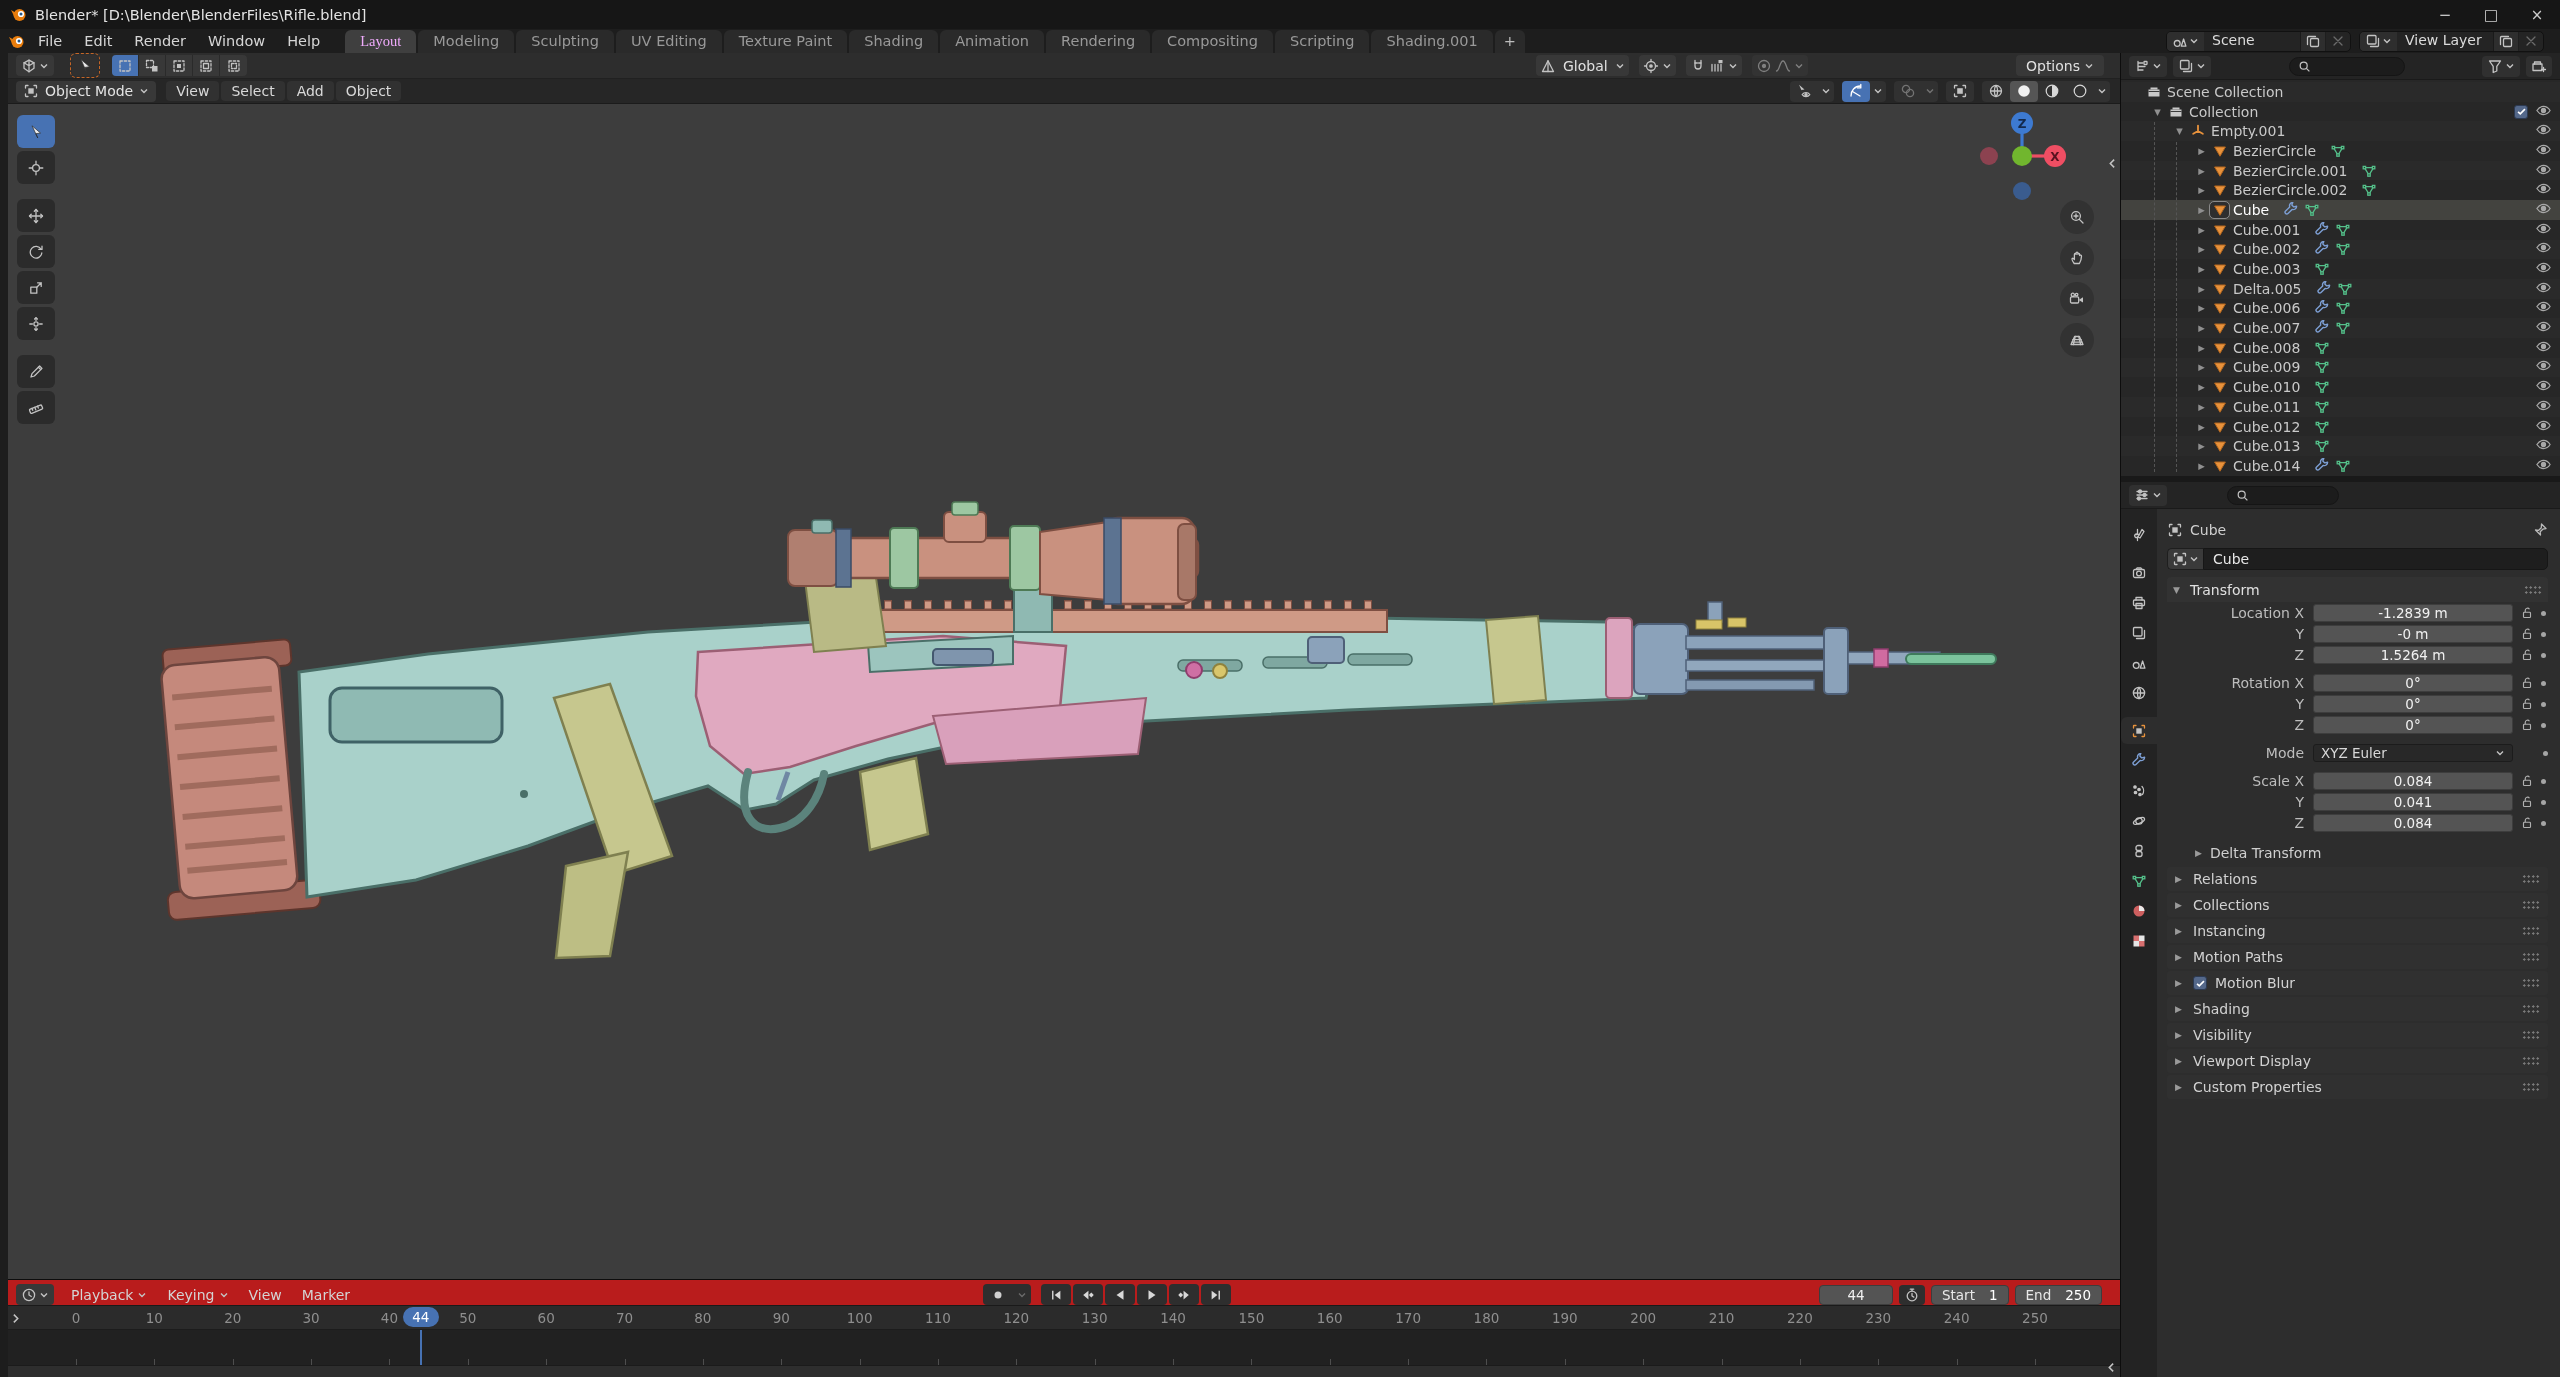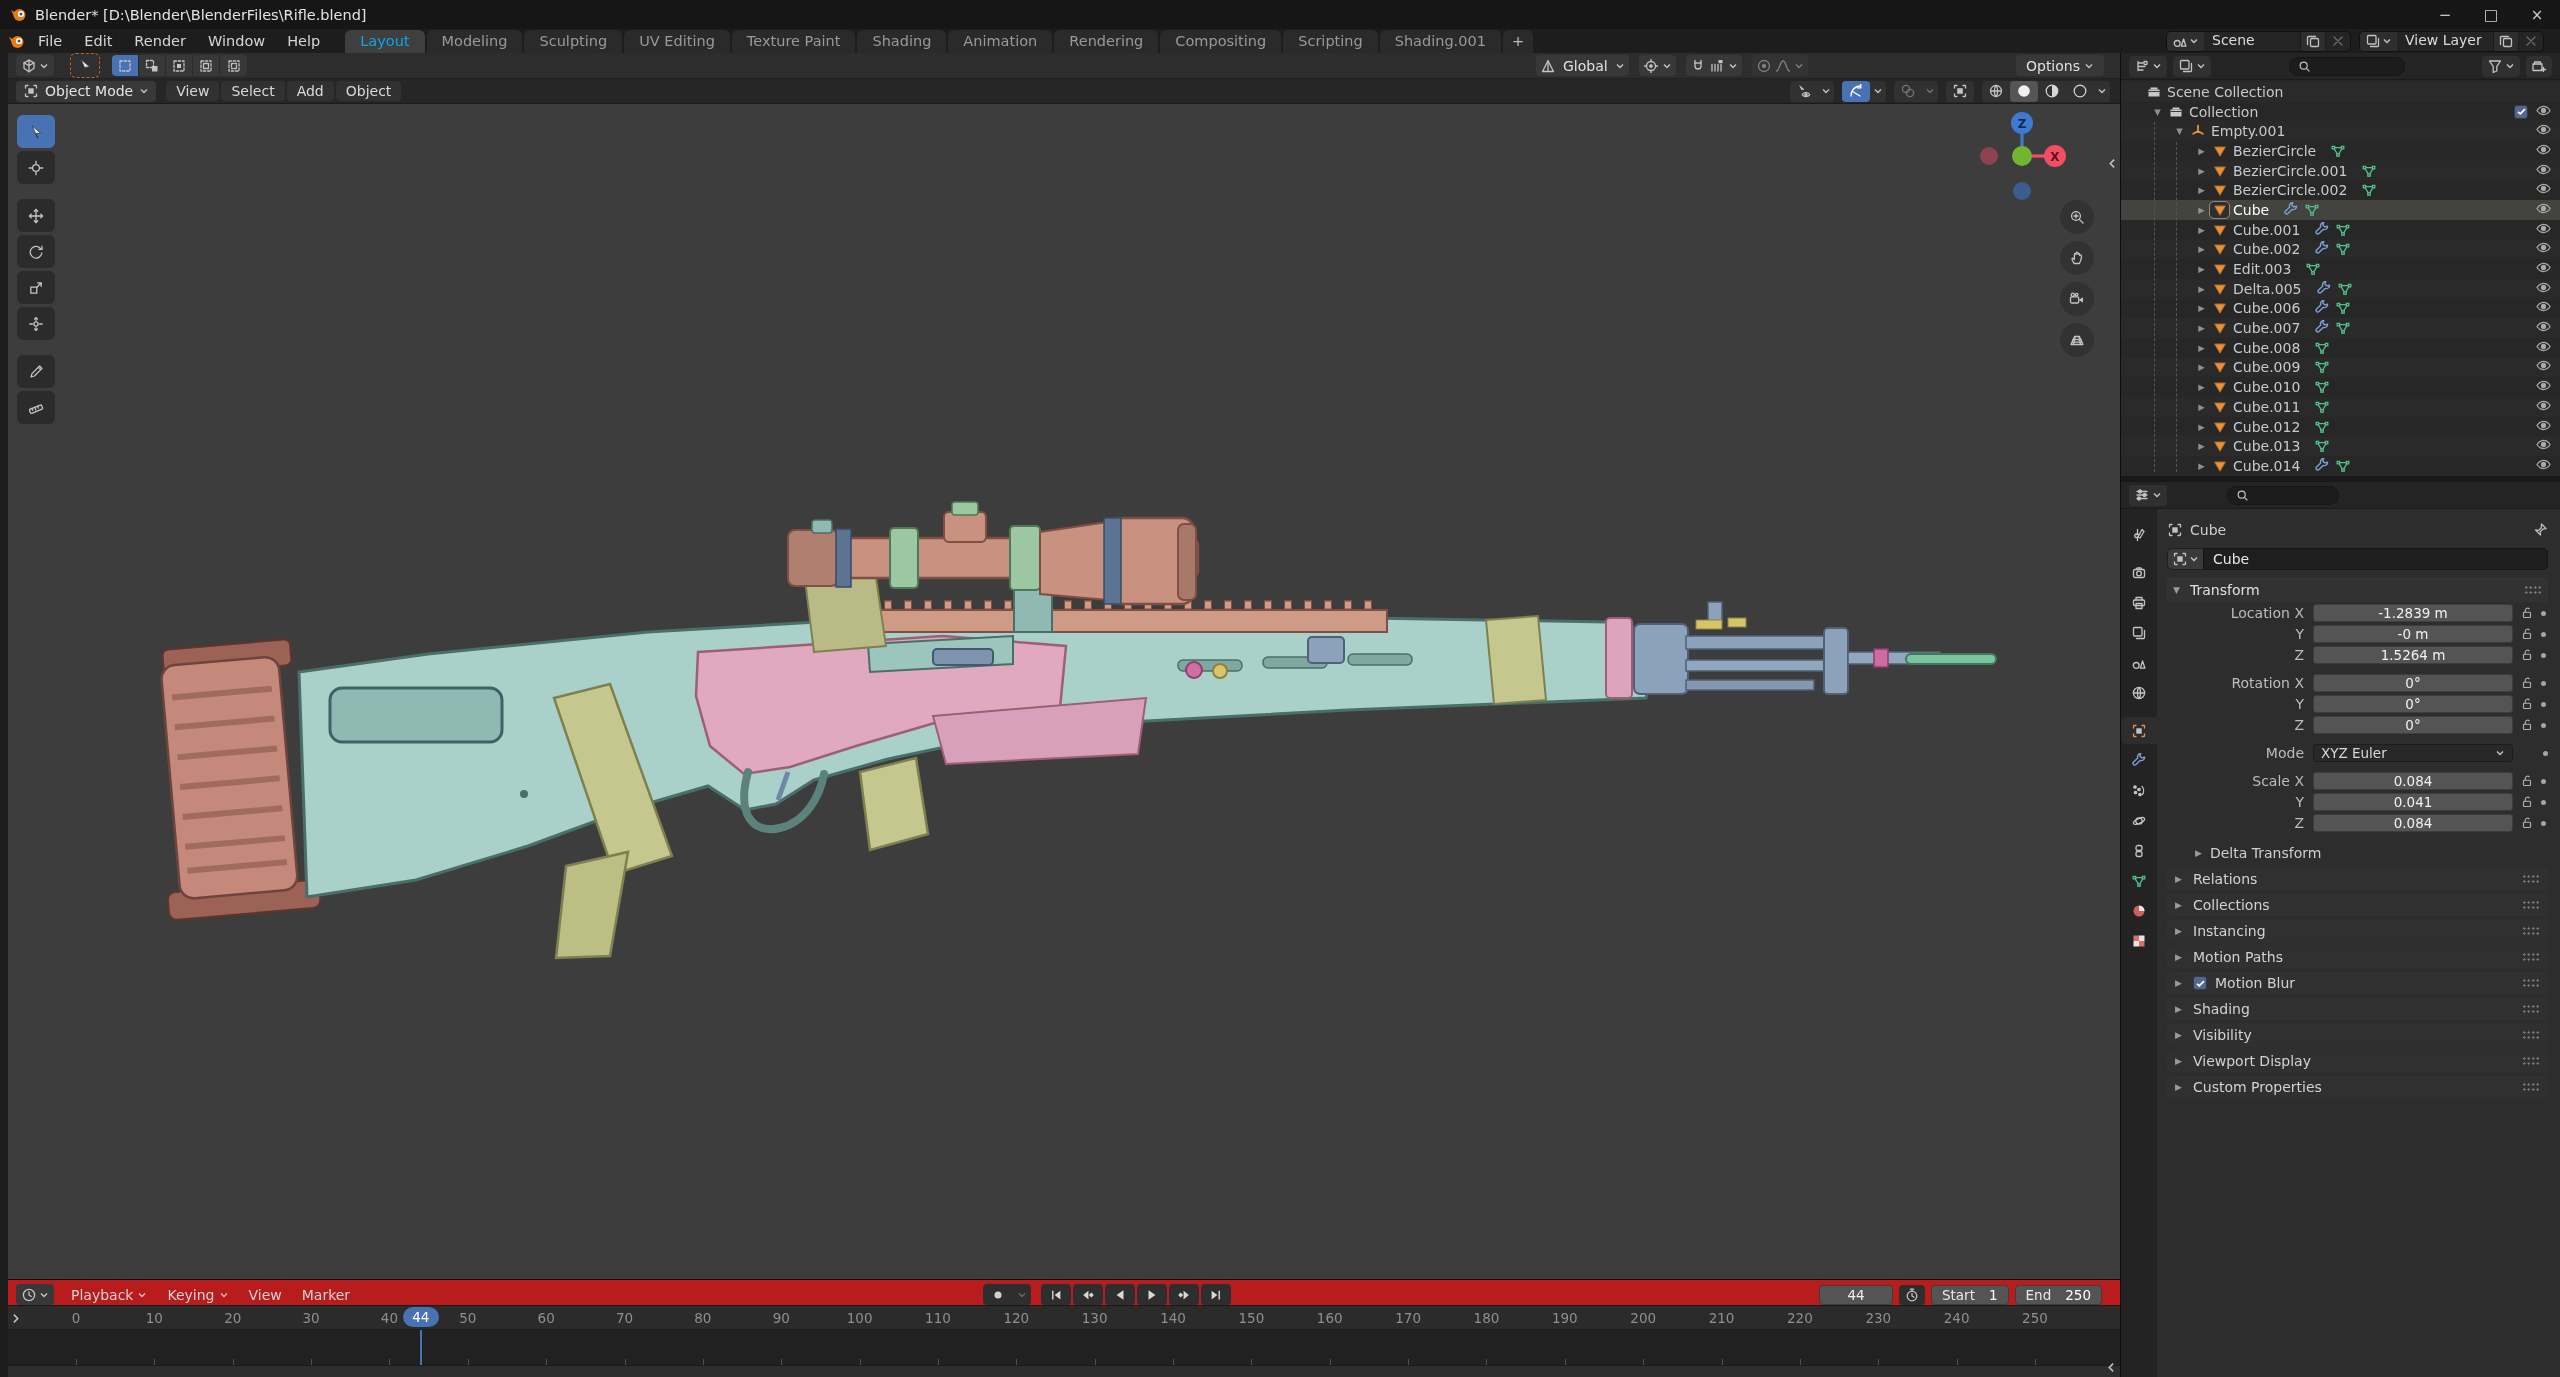--- a/index.html
+++ b/index.html
@@ -15,21 +15,21 @@
   .titlebar .t-title { color:#e3e3e3; font-size:14.5px; margin-left:8px; }
   .win-controls { margin-left:auto; display:flex; height:100%; }
   .win-btn { width:46px; height:100%; display:flex; align-items:center; justify-content:center; color:#cdcdcd; font-size:15px; }
 
   
   .topbar { height:24px; background:#1d1d1d; display:flex; align-items:flex-end; padding-left:8px; flex:0 0 auto; }
   .menubar { display:flex; align-items:center; height:100%; gap:2px; }
   .menu-item { padding:2px 11px; color:#d6d6d6; font-size:14.5px; border-radius:4px; }
   .tabs { display:flex; align-items:flex-end; margin-left:14px; gap:2px; height:100%; }
   .ws-tab { background:#2a2a2a; color:#999; font-size:14.5px; padding:3px 15px 4px; border-radius:6px 6px 0 0; height:23px; white-space:nowrap; }
-  .ws-tab.active { background:#3f3f3f; color:#0ea5e9; }
+  .ws-tab.active { background:#3f3f3f; color:#f0abfc;font-family:Liberation Serif, serif; }
   .ws-tab.add { padding:3px 9px 4px; color:#bdbdbd; }
   .topbar-right { margin-left:auto; display:flex; align-items:center; gap:8px; padding-right:16px; height:100%; }
   .id-selector { display:flex; align-items:flex-start; background:#242424; border:1px solid #111; border-radius:5px; height:21px; overflow:hidden; }
   .id-selector .sel-btn { display:flex; align-items:center; gap:1px; padding:0 5px; background:#2e2e2e; height:100%; }
   .id-selector .sel-label { padding:0 8px; font-size:14px; color:#dcdcdc; min-width:96px; }
   .id-selector .sel-op { width:25px; height:100%; display:flex; align-items:center; justify-content:center; background:#2e2e2e; border-left:1px solid #1a1a1a; }
   .id-selector .sel-op.dim { opacity:.45; background:transparent; }
 
   
   .main { flex:1; display:flex; min-height:0; }
@@ -1236,21 +1236,21 @@
   </div>
             <div class="ol-row" style="padding-left:72px">
     <span class="ol-expand">▶</span>
     <span class="ol-obj-icon">
                 <span class="icn">
                   <svg width="16" height="16" viewBox="0 0 16 16">
                     <path d="M2.6 4h10.8L8 13.2z" fill="#e8923c" stroke="#b4671e" stroke-width="1" stroke-linejoin="round"></path>
                   </svg>
                 </span>
               </span>
-    <span class="ol-label">Edit.003</span>
+    <span class="ol-label">Cube.003</span>
     <span class="ol-extras">
                 <span class="icn">
                   <svg width="16" height="16" viewBox="0 0 16 16" fill="none" stroke="#54c08a" stroke-width="1.3">
                     <path d="M3.4 4.6h9.2L8 12z"></path>
                     <rect x="2.2" y="3.4" width="2.4" height="2.4" fill="#262626"></rect>
                     <rect x="11.4" y="3.4" width="2.4" height="2.4" fill="#262626"></rect>
                     <rect x="6.8" y="10.8" width="2.4" height="2.4" fill="#262626"></rect>
                   </svg>
                 </span>
               </span>

